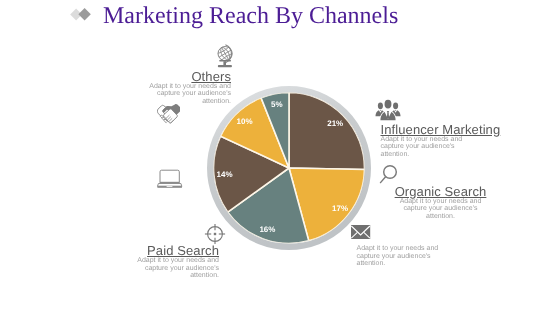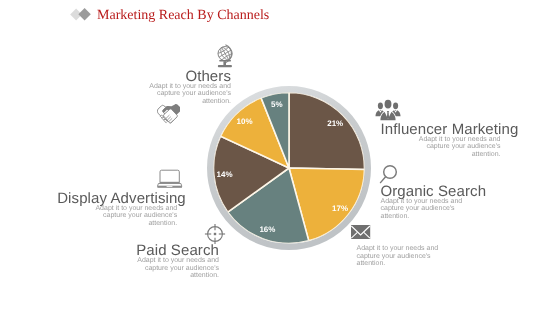--- a/index.html
+++ b/index.html
@@ -1,24 +1,24 @@
 <!DOCTYPE html>
 <html><head>
 <meta charset="utf-8">
 <style>
   html,body{margin:0;padding:0;}
   body{width:560px;height:315px;background:#ffffff;font-family:"Liberation Sans",sans-serif;overflow:hidden;-webkit-font-smoothing:antialiased;text-rendering:geometricPrecision;}
   #slide{position:relative;width:560px;height:315px;background:#fff;}
 
   .title-row{position:absolute;left:68px;top:6px;}
   .diamonds{position:absolute;left:0px;top:1px;}
-  .title-text{position:absolute;left:29px;top:0px;font-family:"Liberation Serif",serif;font-size:14px;line-height:20px;color:#b91c1c;white-space:nowrap;}
+  .title-text{position:absolute;left:35px;top:0px;font-family:"Liberation Serif",serif;font-size:24px;line-height:20px;color:#4c1d95;white-space:nowrap;}
 
   .card{position:absolute;}
-  .card .hd{font-size:15px;line-height:12px;letter-spacing:0.1px;color:#5a5a5a;white-space:nowrap;}
+  .card .hd{font-size:13px;line-height:12px;letter-spacing:0.1px;color:#5a5a5a;white-space:nowrap;text-decoration:underline;}
   .card .bd{font-size:7px;line-height:7.6px;color:#9f9f9f;white-space:nowrap;}
   .card.r-align{text-align:right;}
   .card.l-align{text-align:left;}
   .ico{position:absolute;}
 
   .pie-wrap{position:absolute;left:203px;top:81.5px;}
 </style>
 </head>
 <body>
 
@@ -101,26 +101,20 @@
       <path d="M4.0 2.8 a1.6 1.6 0 0 1 1.6 -1.6 h16.1 a1.6 1.6 0 0 1 1.6 1.6 v10.6 h-19.3 z" fill="#ffffff" stroke="#8a8a8a" stroke-width="1.0"></path>
 
       <rect x="3.7" y="12.9" width="19.9" height="1.5" fill="#8a8a8a"></rect>
 
       <path d="M2.4 14.5 h22.5 l0.9 2.7 h-24.3 z" fill="#ffffff" stroke="#8a8a8a" stroke-width="0.95" stroke-linejoin="round"></path>
 
       <path d="M1.1 17.2 h25.1 l-0.4 1.5 h-24.3 z" fill="#7f7f7f"></path>
       <rect x="10.6" y="17.0" width="5.8" height="0.8" fill="#ffffff"></rect>
     </svg>
   </div>
-  <div class="card r-align" style="left:57.2px;top:192.5px;width:120px;">
-    <div class="hd">Display Advertising</div>
-    <div class="bd">Adapt it to your needs and</div>
-    <div class="bd">capture your audience's</div>
-    <div class="bd">attention.</div>
-  </div>
 
   <div class="ico" style="left:203.5px;top:223px;width:22px;height:22px;">
     <svg width="22" height="22" viewBox="0 0 22 22">
       <g stroke="#7b7b7b" fill="none" stroke-width="1.15">
         <circle cx="11" cy="11" r="7.4"></circle>
         <path d="M11 0.9 V7.2"></path>
         <path d="M11 14.8 V21.1"></path>
         <path d="M0.9 11 H7.2"></path>
         <path d="M14.8 11 H21.1"></path>
       </g>
@@ -146,21 +140,21 @@
     <div class="bd">capture your audience's</div>
     <div class="bd">attention.</div>
   </div>
 
   <div class="ico" style="left:378px;top:164px;width:22px;height:22px;">
     <svg width="22" height="22" viewBox="0 0 22 22">
       <circle cx="12" cy="8" r="6.3" fill="none" stroke="#7b7b7b" stroke-width="1.45"></circle>
       <path d="M7.6 12.7 L2.5 18.6" fill="none" stroke="#7b7b7b" stroke-width="1.45" stroke-linecap="round"></path>
     </svg>
   </div>
-  <div class="card l-align" style="left:380.5px;top:185.5px;width:120px;">
+  <div class="card l-align" style="left:380.5px;top:185.5px;width:120px;text-align:center;">
     <div class="hd">Organic Search</div>
     <div class="bd">Adapt it to your needs and</div>
     <div class="bd">capture your audience's</div>
     <div class="bd">attention.</div>
   </div>
 
   <div class="ico" style="left:375px;top:99px;width:26px;height:22px;">
     <svg width="26" height="22" viewBox="0 0 26 22">
       <g fill="#6f6f6f">
 
@@ -184,21 +178,21 @@
       </g>
 
       <g fill="#ffffff">
         <path d="M9.2 12.0 L13 20.0 L16.8 12.0 L14.9 10.6 L13 14.6 L11.1 10.6 Z"></path>
       </g>
       <g fill="#6f6f6f">
         <path d="M12.35 13.4 h1.3 l0.45 5.1 l-1.1 1.7 l-1.1 -1.7 Z"></path>
       </g>
     </svg>
   </div>
-  <div class="card l-align" style="left:380.5px;top:123.5px;width:120px;text-align:right;">
+  <div class="card l-align" style="left:380.5px;top:123.5px;width:120px;">
     <div class="hd">Influencer Marketing</div>
     <div class="bd">Adapt it to your needs and</div>
     <div class="bd">capture your audience's</div>
     <div class="bd">attention.</div>
   </div>
 
   <div class="pie-wrap"><svg id="pie" width="172" height="172" viewBox="0 0 172 172">
         <defs>
           <linearGradient id="ringgrad" x1="0" y1="0" x2="0.35" y2="1">
             <stop offset="0" stop-color="#dfe2e4"></stop>

